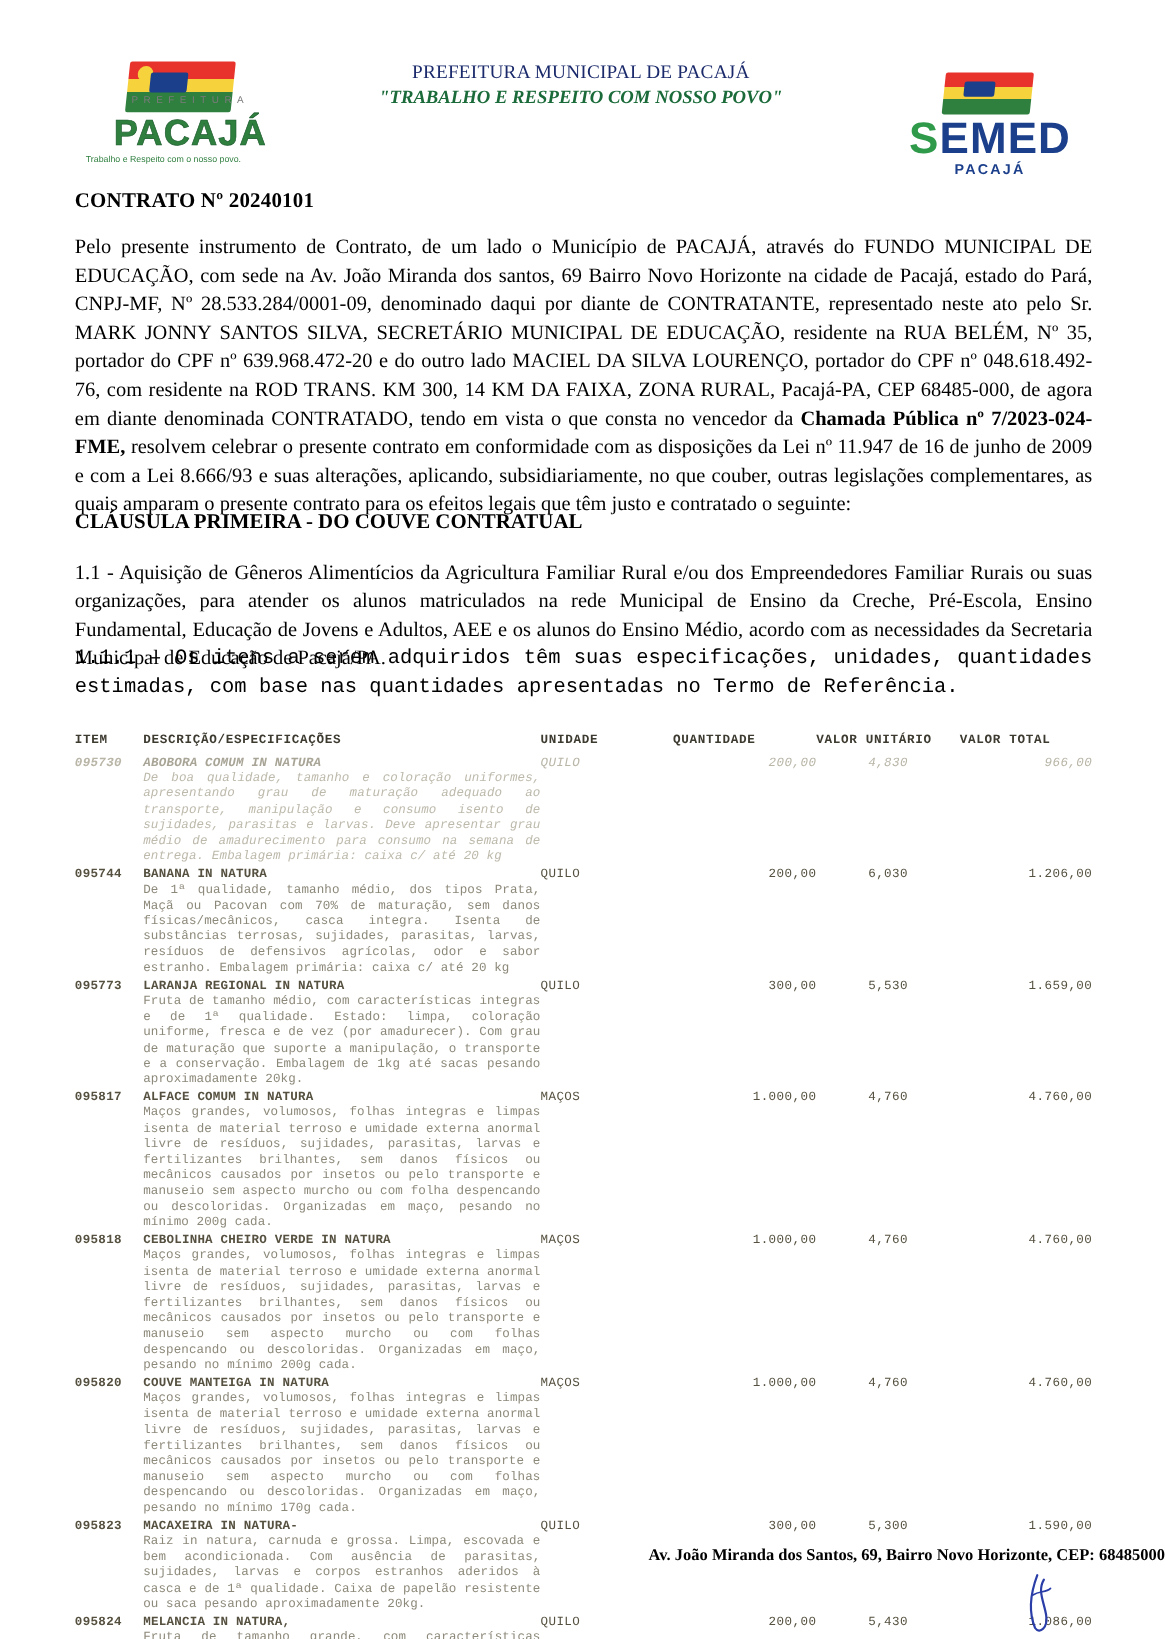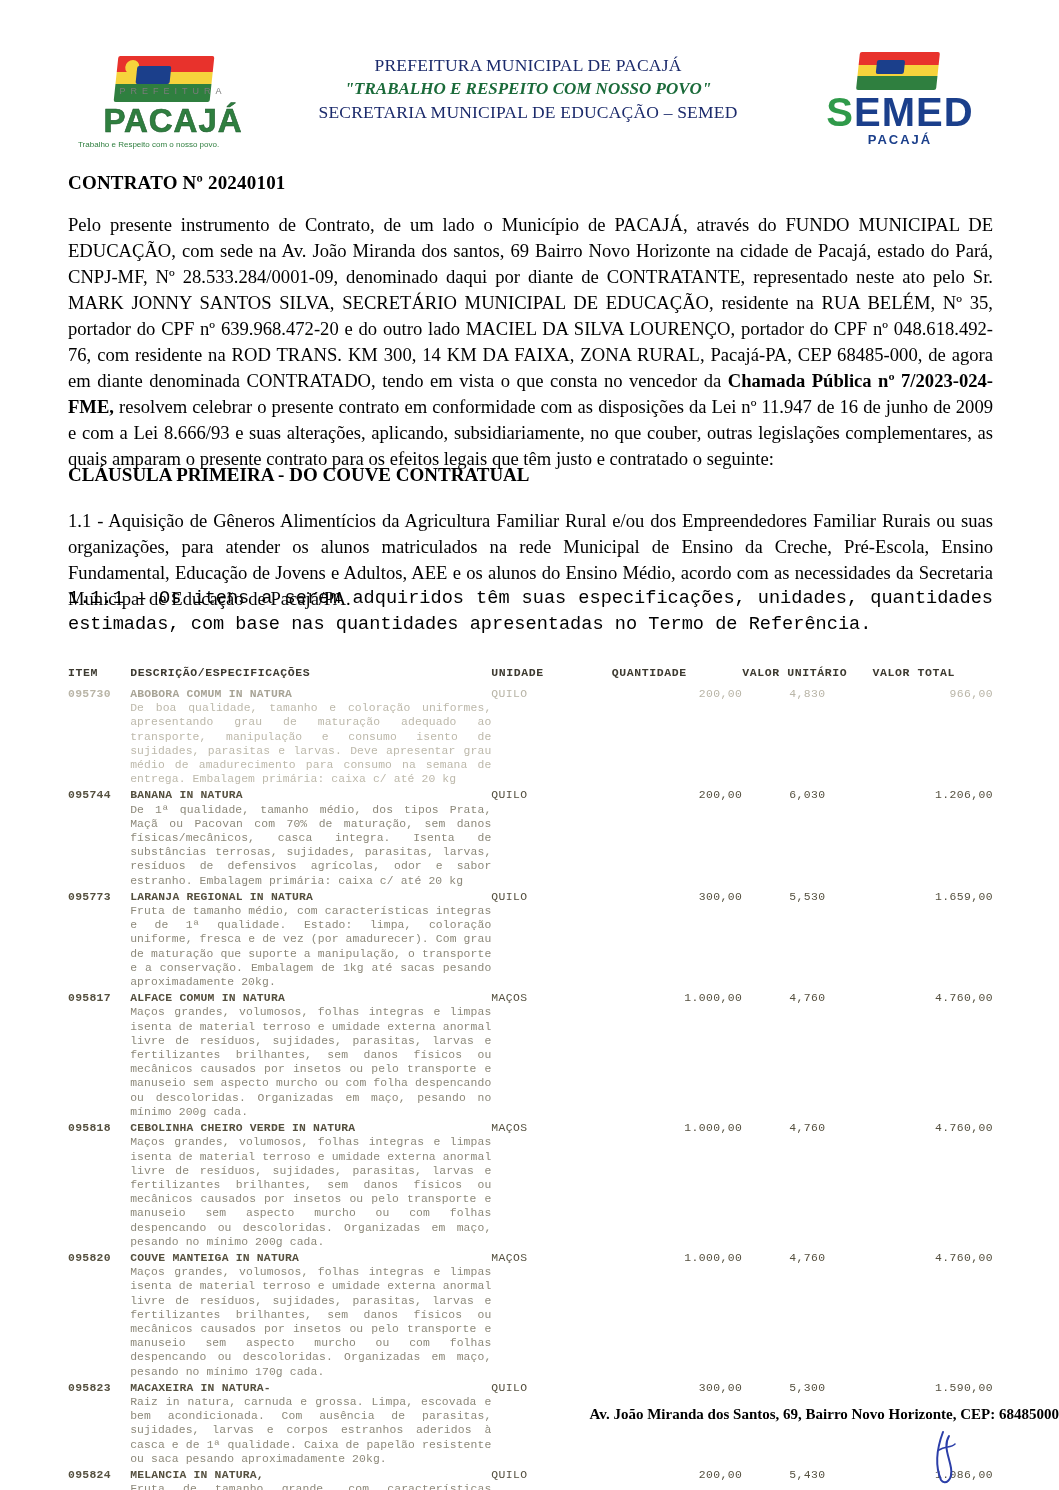--- a/index.html
+++ b/index.html
@@ -120,21 +120,21 @@
   .header-center .l3 {
     font-size: 17px;
     color: #1b6b3a;
     font-style: italic;
     font-weight: bold;
   }
 
   .logo-right {
     position: absolute;
     left: 800px;
-    top: 6px;
+    top: 20px;
     width: 200px;
     height: 110px;
   }
   .logo-right .flag2 {
     position: absolute;
     left: 58px;
     top: 0px;
     width: 80px;
     height: 38px;
     background: linear-gradient(180deg, #e8322c 0%, #e8322c 34%, #f6d33c 34%, #f6d33c 62%, #2f7f3f 62%, #2f7f3f 100%);
@@ -259,21 +259,21 @@
     display: block;
     text-align: justify;
     color: #6b6554;
     letter-spacing: 0.1px;
   }
   td.c-unid { padding-left: 8px; letter-spacing: 0.4px; }
   td.c-qtd, td.c-vu, td.c-vt { text-align: right; letter-spacing: 0.4px; white-space: nowrap; margin-top: 28px; }
   td.c-vu { padding-right: 12px; text-align: center; }
   td.c-vt { padding-right: 4px; }
 
-  tr.faded td { color: #b9b5a7; }
+  tr.faded td { color: #b9b5a7; font-style: italic; }
   tr.faded td.c-desc .name { color: #a8a496; }
   tr.faded td.c-desc .spec { color: #bdb9ab; }
 
   tr.semi td.c-desc .spec { color: #8d897a; }
 
   
   .footer {
     position: absolute;
     left: 0;
     top: 1406px;
@@ -303,21 +303,20 @@
     <div class="logo-left">
       <div class="flag"></div>
       <div class="arc">PREFEITURA</div>
       <div class="word">PACAJÁ</div>
       <div class="slogan">Trabalho e Respeito com o nosso povo.</div>
     </div>
 
     <div class="header-center">
       <div class="l2">PREFEITURA MUNICIPAL DE PACAJÁ</div>
       <div class="l3">"TRABALHO E RESPEITO COM NOSSO POVO"</div>
-      <div class="l4">SECRETARIA MUNICIPAL DE EDUCAÇÃO – SEMED</div>
     </div>
 
     <div class="logo-right">
       <div class="flag2"></div>
       <div class="semed"><span class="s-green">S</span><span>EMED</span></div>
       <div class="pacaja">PACAJÁ</div>
     </div>
   </div>
 
   <div class="contract-title">CONTRATO Nº 20240101</div>

